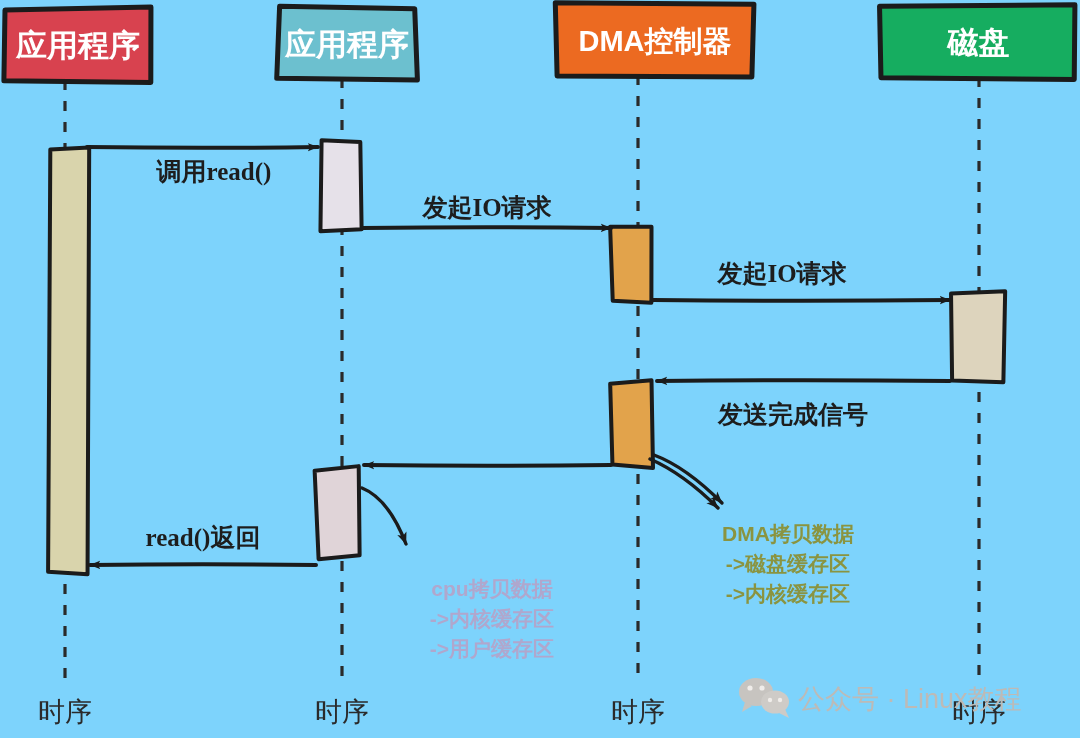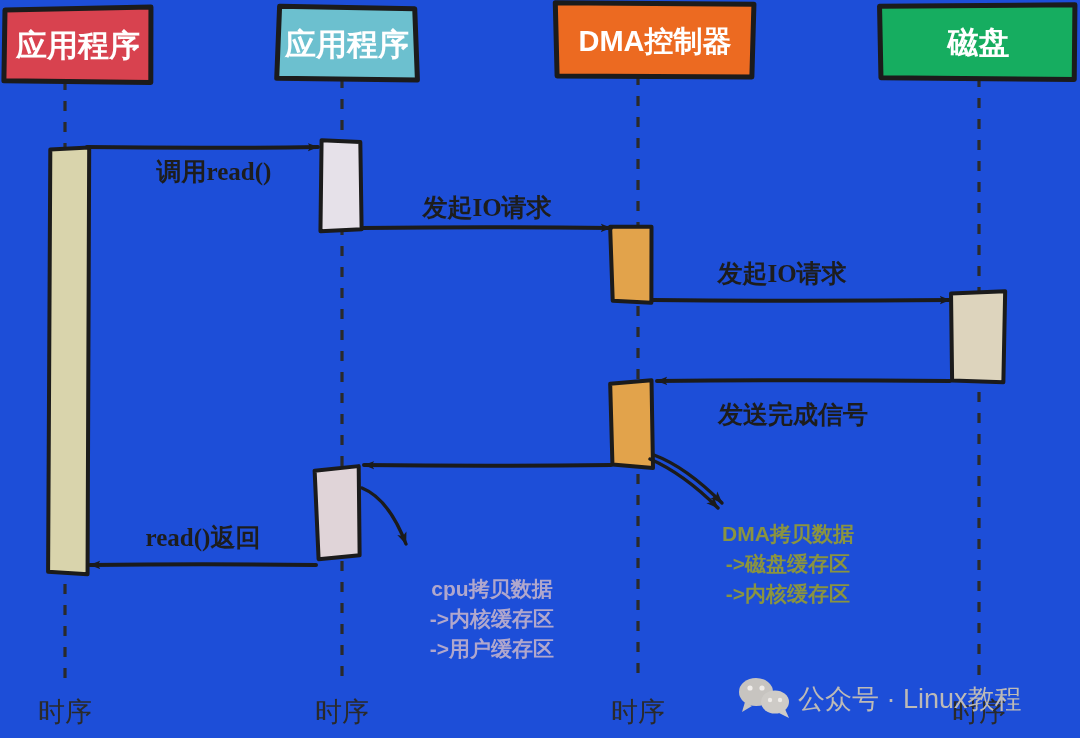--- a/index.html
+++ b/index.html
@@ -7,21 +7,21 @@
     padding: 0;
     background: #f0edea;
   }
   body {
     font-family: "Liberation Sans", "DejaVu Sans", sans-serif;
   }
   #stage {
     position: relative;
     width: 1080px;
     height: 738px;
-    background: #1d4ed8;
+    background: #7dd3fc;
     overflow: hidden;
   }
   #diagram-svg {
     position: absolute;
     left: 0;
     top: 0;
     width: 1080px;
     height: 738px;
   }
   .lane-title {

